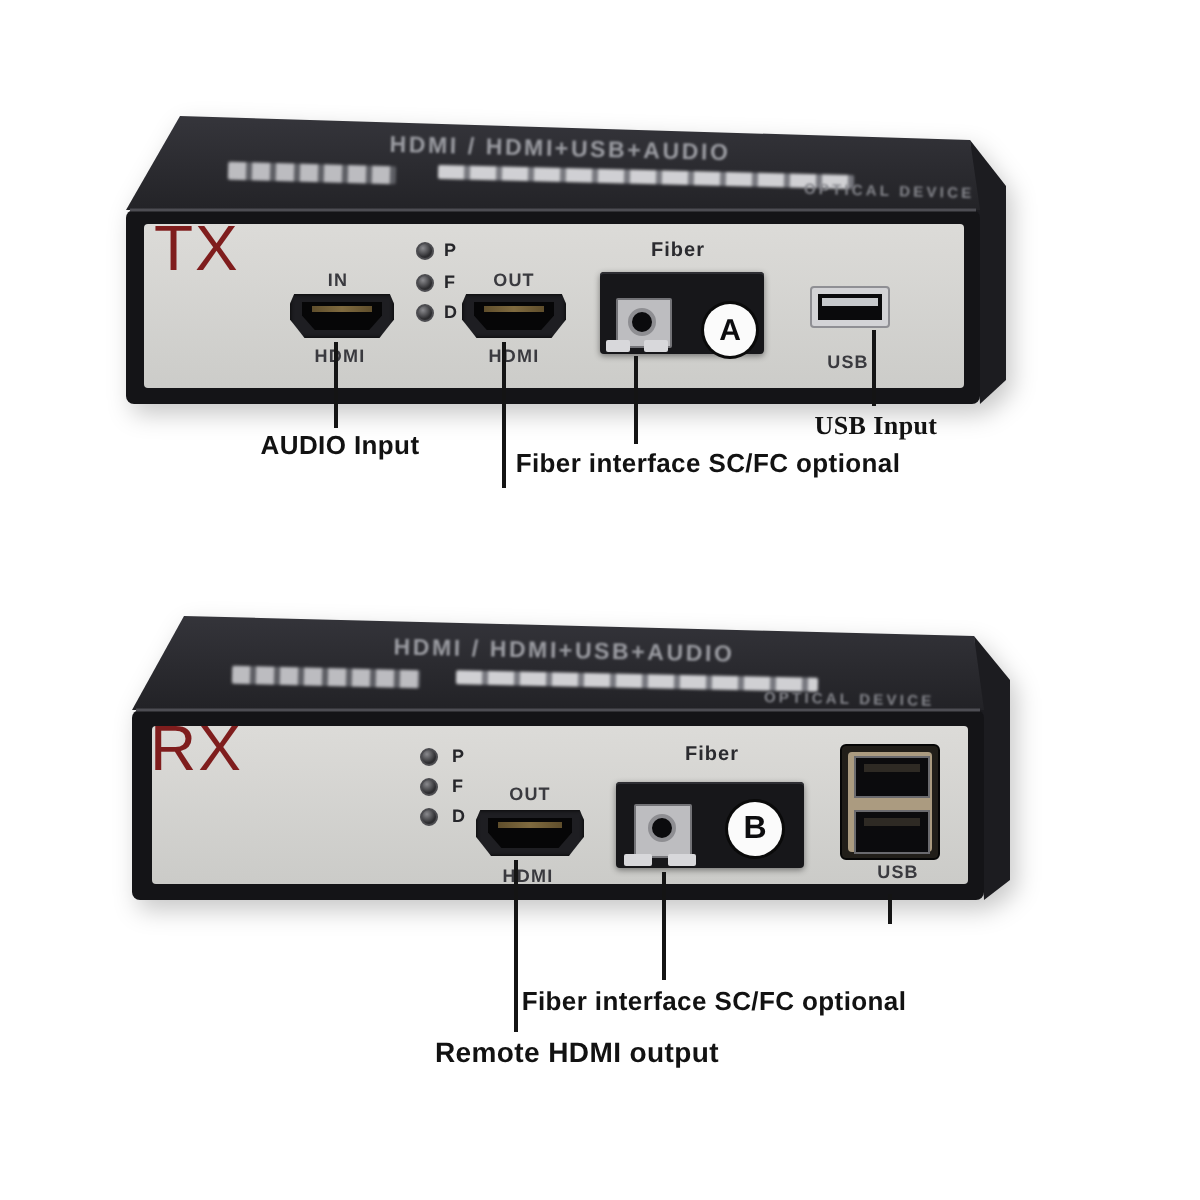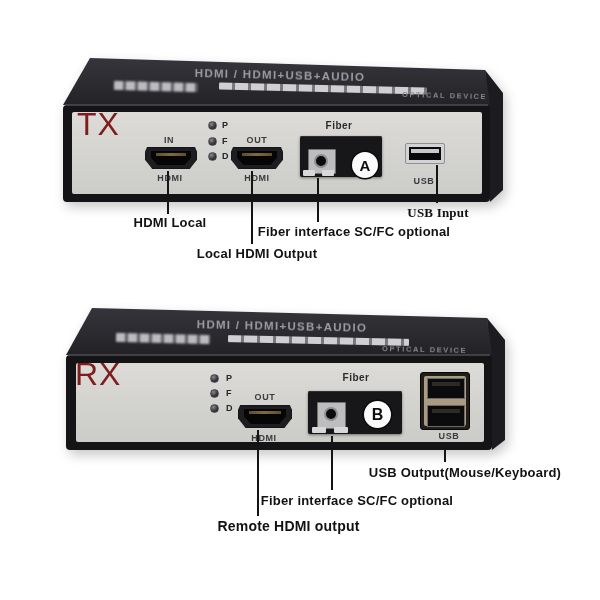--- a/index.html
+++ b/index.html
@@ -161,22 +161,21 @@
     <div class="usb-slot"></div>
       <div class="usb-tongue"></div>
   </div>
   <div class="port-label" style="left:424px;top:176px;">USB</div>
 
   <div class="callout" style="left:167px;top:171px;height:43px;"></div>
   <div class="callout" style="left:251px;top:171px;height:73px;"></div>
   <div class="callout" style="left:317px;top:178px;height:44px;"></div>
   <div class="callout" style="left:436px;top:165px;height:38px;"></div>
 
-  <div class="ann" style="left:170px;top:215px;">HDMI Local</div>
-  <div class="ann" style="left:257px;top:246px;">Local HDMI Output</div>
+  <div class="ann" style="left:170px;top:215px;">AUDIO Input</div>
   <div class="ann" style="left:354px;top:224px;">Fiber interface SC/FC optional</div>
   <div class="ann" style="left:438px;top:205px;font-family:Liberation Serif, serif;">USB Input</div>
 
   <svg class="case-svg" style="left:60px;top:305px;" width="450" height="150" viewBox="0 0 450 150">
     <defs>
       <linearGradient id="topGradRx" x1="0" y1="0" x2="0" y2="1">
         <stop offset="0" stop-color="#34343a"></stop>
           <stop offset="1" stop-color="#222226"></stop>
       </linearGradient>
       <linearGradient id="panelGradRx" x1="0" y1="0" x2="0" y2="1">
@@ -229,17 +228,16 @@
     <div class="usb-dual-port" style="top:32px;height:22px;">
         <div class="usb-dual-tongue"></div>
       </div>
   </div>
   <div class="port-label" style="left:449px;top:431px;">USB</div>
 
   <div class="callout" style="left:257px;top:430px;height:86px;"></div>
   <div class="callout" style="left:331px;top:436px;height:54px;"></div>
   <div class="callout" style="left:444px;top:447px;height:15px;"></div>
 
-  <div class="ann" style="left:465px;top:465px;">USB Output(Mouse/Keyboard)</div>
   <div class="ann" style="left:357px;top:493px;">Fiber interface SC/FC optional</div>
   <div class="ann ann-lg" style="left:268px;top:518px;">Remote HDMI output</div>
 
 </div>
 
 </body></html>

